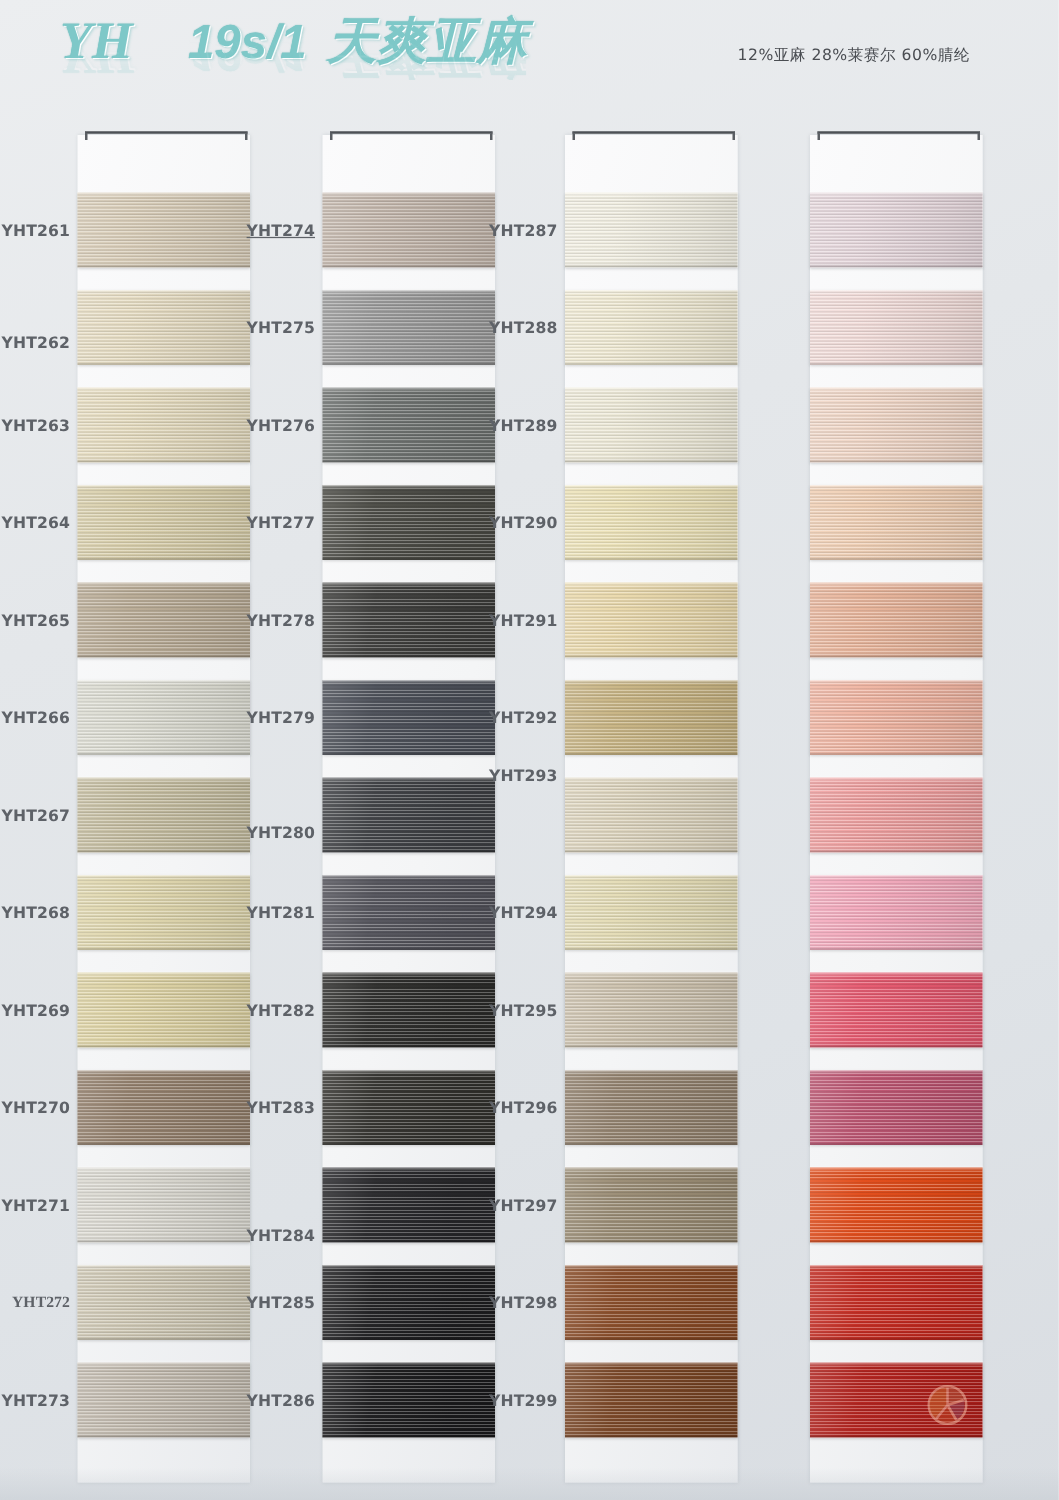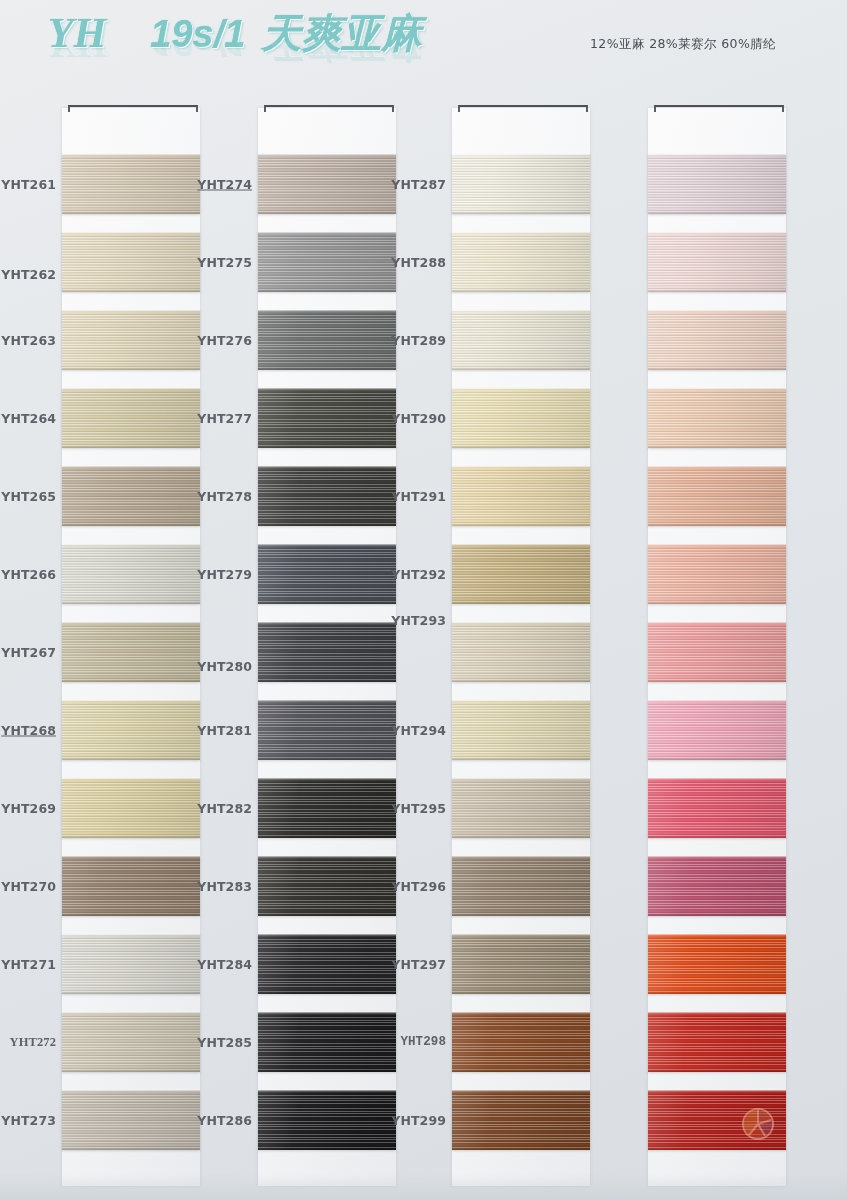--- a/index.html
+++ b/index.html
@@ -128,21 +128,21 @@
     <div class="strip"></div>
     <div class="staple"></div>
     <div class="labels">
         <div class="label" style="top: 76px;">YHT261</div>
         <div class="label" style="top: 154px; margin-top: 12px;">YHT262</div>
         <div class="label" style="top: 232px;">YHT263</div>
         <div class="label" style="top: 310px;">YHT264</div>
         <div class="label" style="top: 388px;">YHT265</div>
         <div class="label" style="top: 466px;">YHT266</div>
         <div class="label" style="top: 544px;">YHT267</div>
-        <div class="label" style="top: 622px; text-decoration: underline;">YHT268</div>
+        <div class="label" style="top: 622px;">YHT268</div>
         <div class="label" style="top: 700px;">YHT269</div>
         <div class="label" style="top: 778px;">YHT270</div>
         <div class="label" style="top: 856px;">YHT271</div>
         <div class="label" style="top: 934px; font-family: Liberation Serif, serif;">YHT272</div>
         <div class="label" style="top: 1012px;">YHT273</div>
       </div>
     <div class="swatches">
         <div class="swatch" title="YHT261" style="top: 46px; height: 60px;">
           <div class="fill" style="background: rgb(217, 205, 184);"></div>
           <div class="threads"></div>
@@ -243,21 +243,21 @@
         <div class="label" style="top: 76px; text-decoration: underline;">YHT274</div>
         <div class="label" style="top: 154px;">YHT275</div>
         <div class="label" style="top: 232px;">YHT276</div>
         <div class="label" style="top: 310px;">YHT277</div>
         <div class="label" style="top: 388px;">YHT278</div>
         <div class="label" style="top: 466px;">YHT279</div>
         <div class="label" style="top: 558px;">YHT280</div>
         <div class="label" style="top: 622px;">YHT281</div>
         <div class="label" style="top: 700px;">YHT282</div>
         <div class="label" style="top: 778px;">YHT283</div>
-        <div class="label" style="top: 856px;">YHT284</div>
+        <div class="label" style="top: 880px;">YHT284</div>
         <div class="label" style="top: 934px;">YHT285</div>
         <div class="label" style="top: 1012px;">YHT286</div>
       </div>
     <div class="swatches">
         <div class="swatch" title="YHT274" style="top: 46px; height: 60px;">
           <div class="fill" style="background: rgb(195, 182, 171);"></div>
           <div class="threads"></div>
           <div class="sheen"></div>
           <div class="edgetop"></div>
           <div class="edgebot"></div>
@@ -356,21 +356,21 @@
         <div class="label" style="top: 154px;">YHT288</div>
         <div class="label" style="top: 232px;">YHT289</div>
         <div class="label" style="top: 310px;">YHT290</div>
         <div class="label" style="top: 388px;">YHT291</div>
         <div class="label" style="top: 466px;">YHT292</div>
         <div class="label" style="top: 512px;">YHT293</div>
         <div class="label" style="top: 622px;">YHT294</div>
         <div class="label" style="top: 700px;">YHT295</div>
         <div class="label" style="top: 778px;">YHT296</div>
         <div class="label" style="top: 856px;">YHT297</div>
-        <div class="label" style="top: 934px; font-family: Liberation Mono, monospace;">YHT298</div>
+        <div class="label" style="top: 934px;">YHT298</div>
         <div class="label" style="top: 1012px;">YHT299</div>
       </div>
     <div class="swatches">
         <div class="swatch" title="YHT287" style="top: 46px; height: 60px;">
           <div class="fill" style="background: rgb(242, 239, 226);"></div>
           <div class="threads"></div>
           <div class="sheen"></div>
           <div class="edgetop"></div>
           <div class="edgebot"></div>
         </div>

